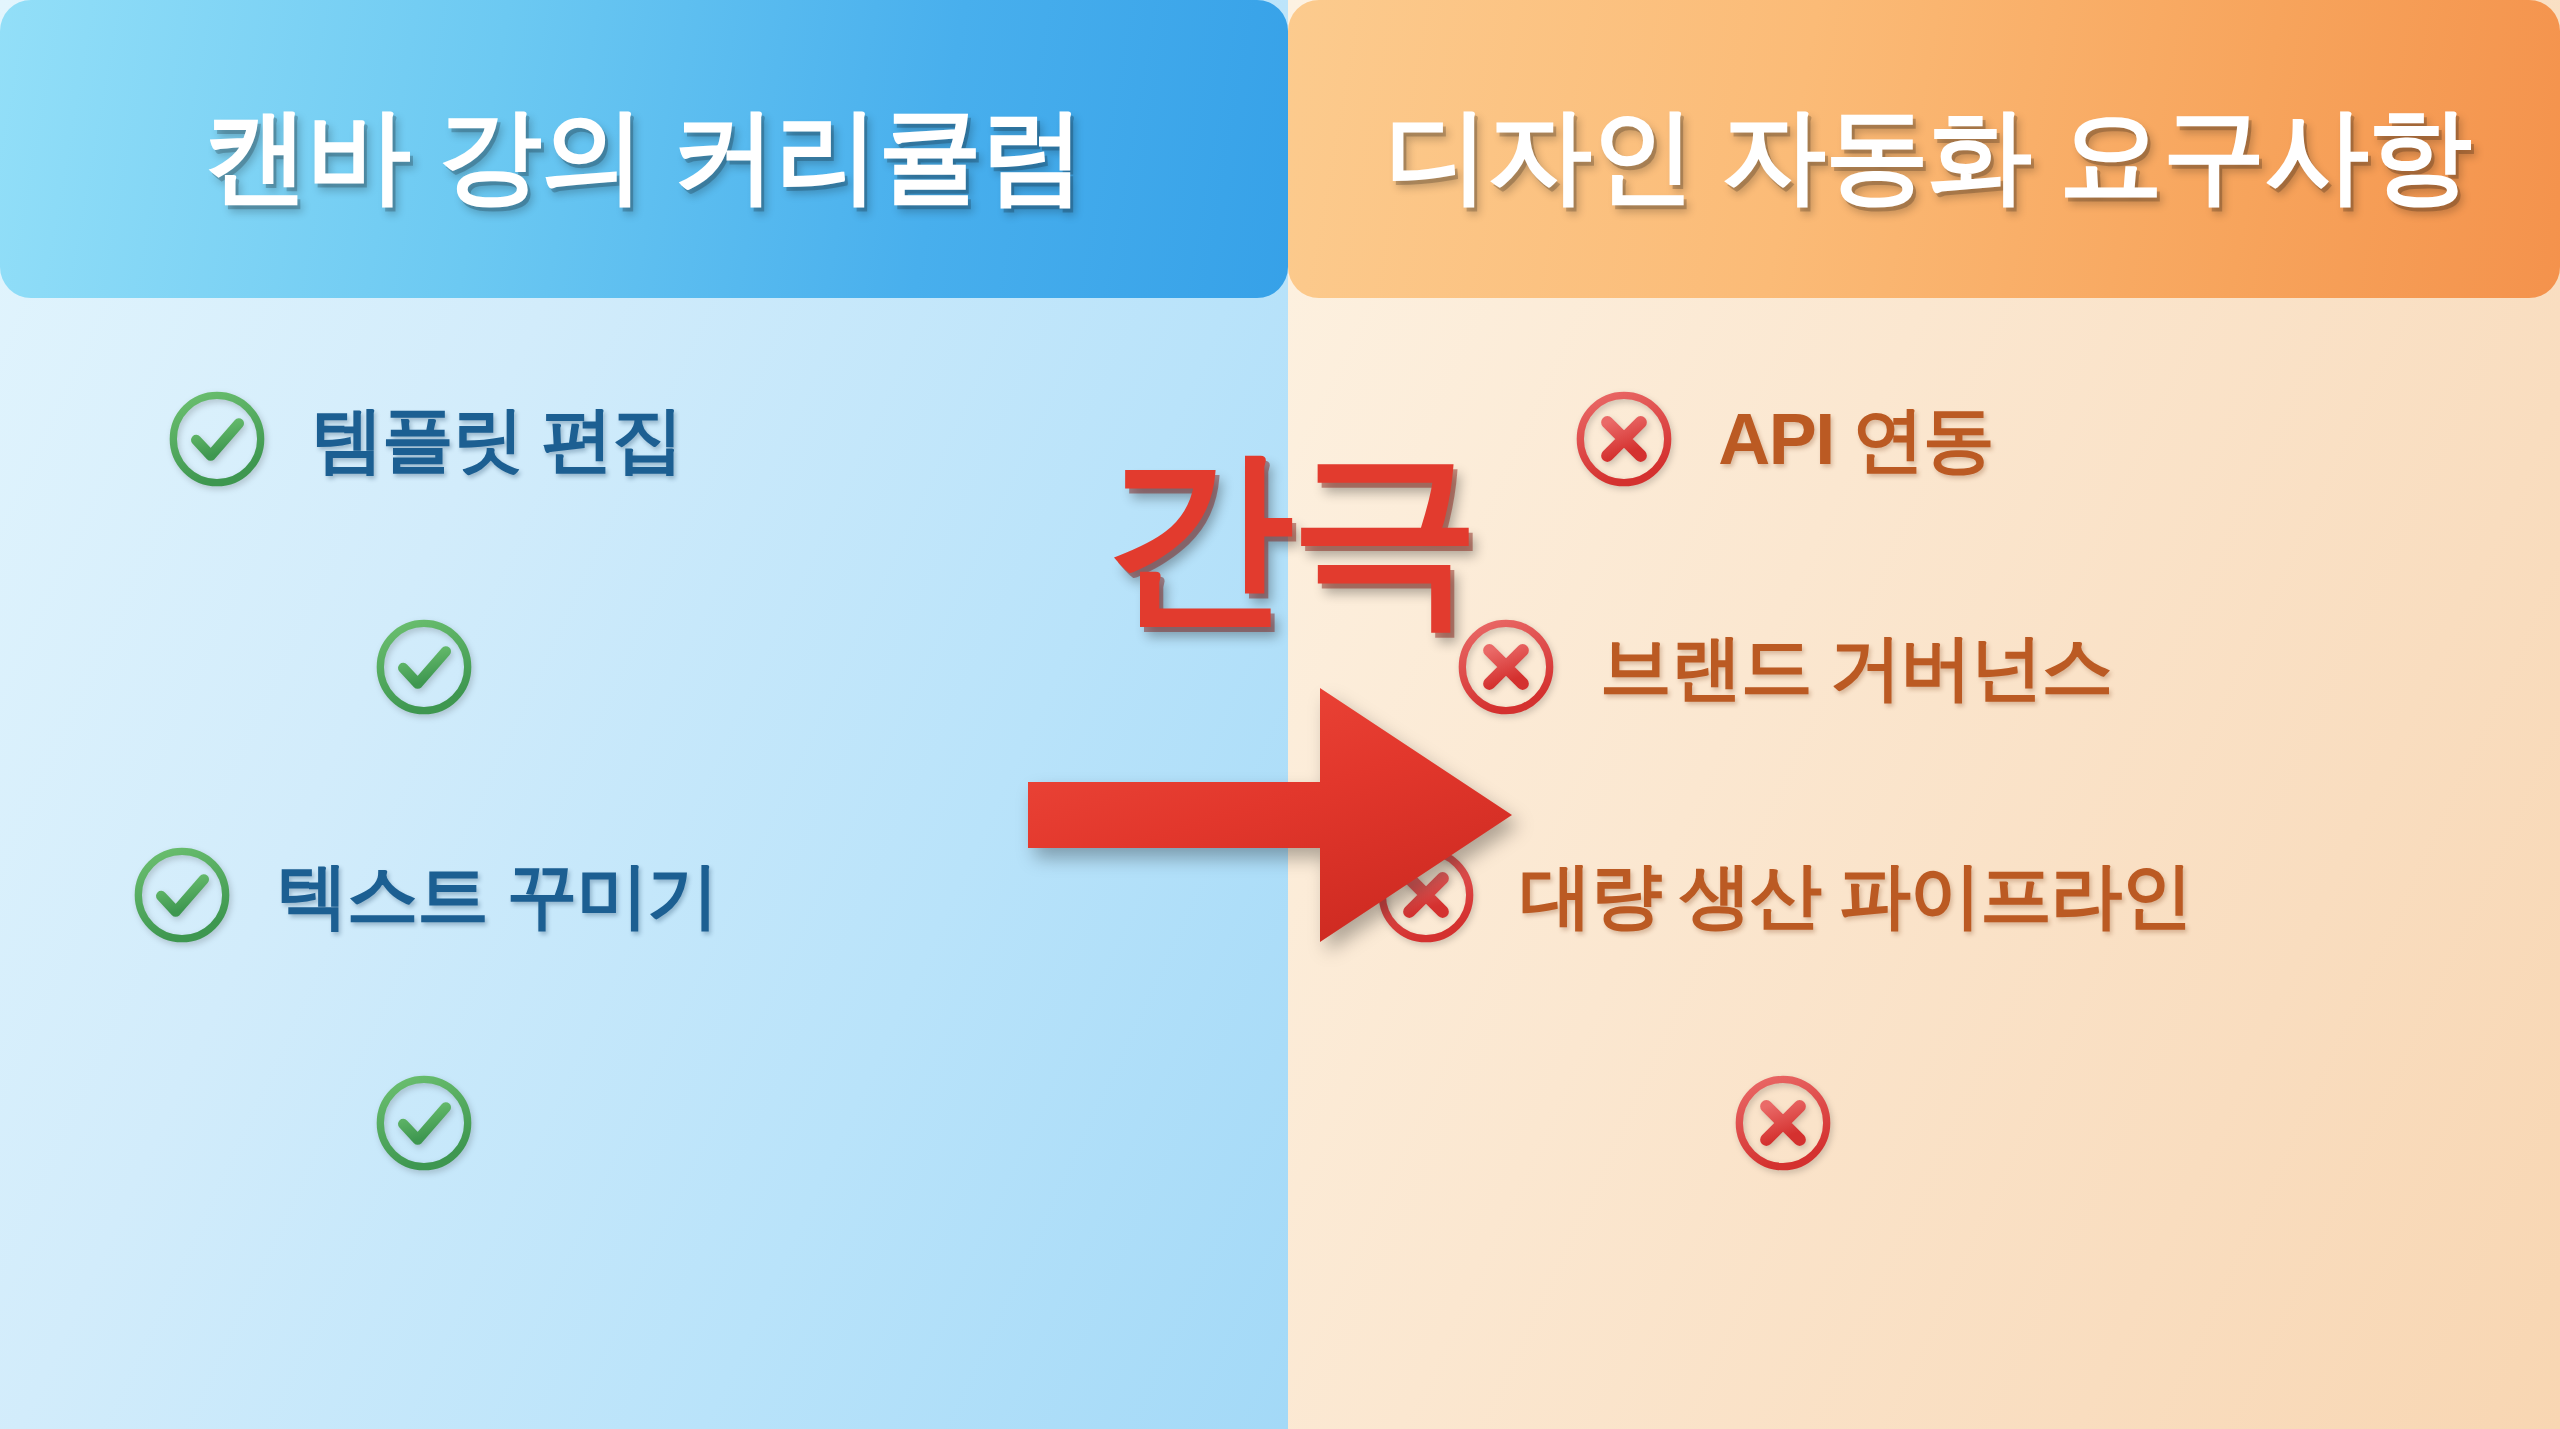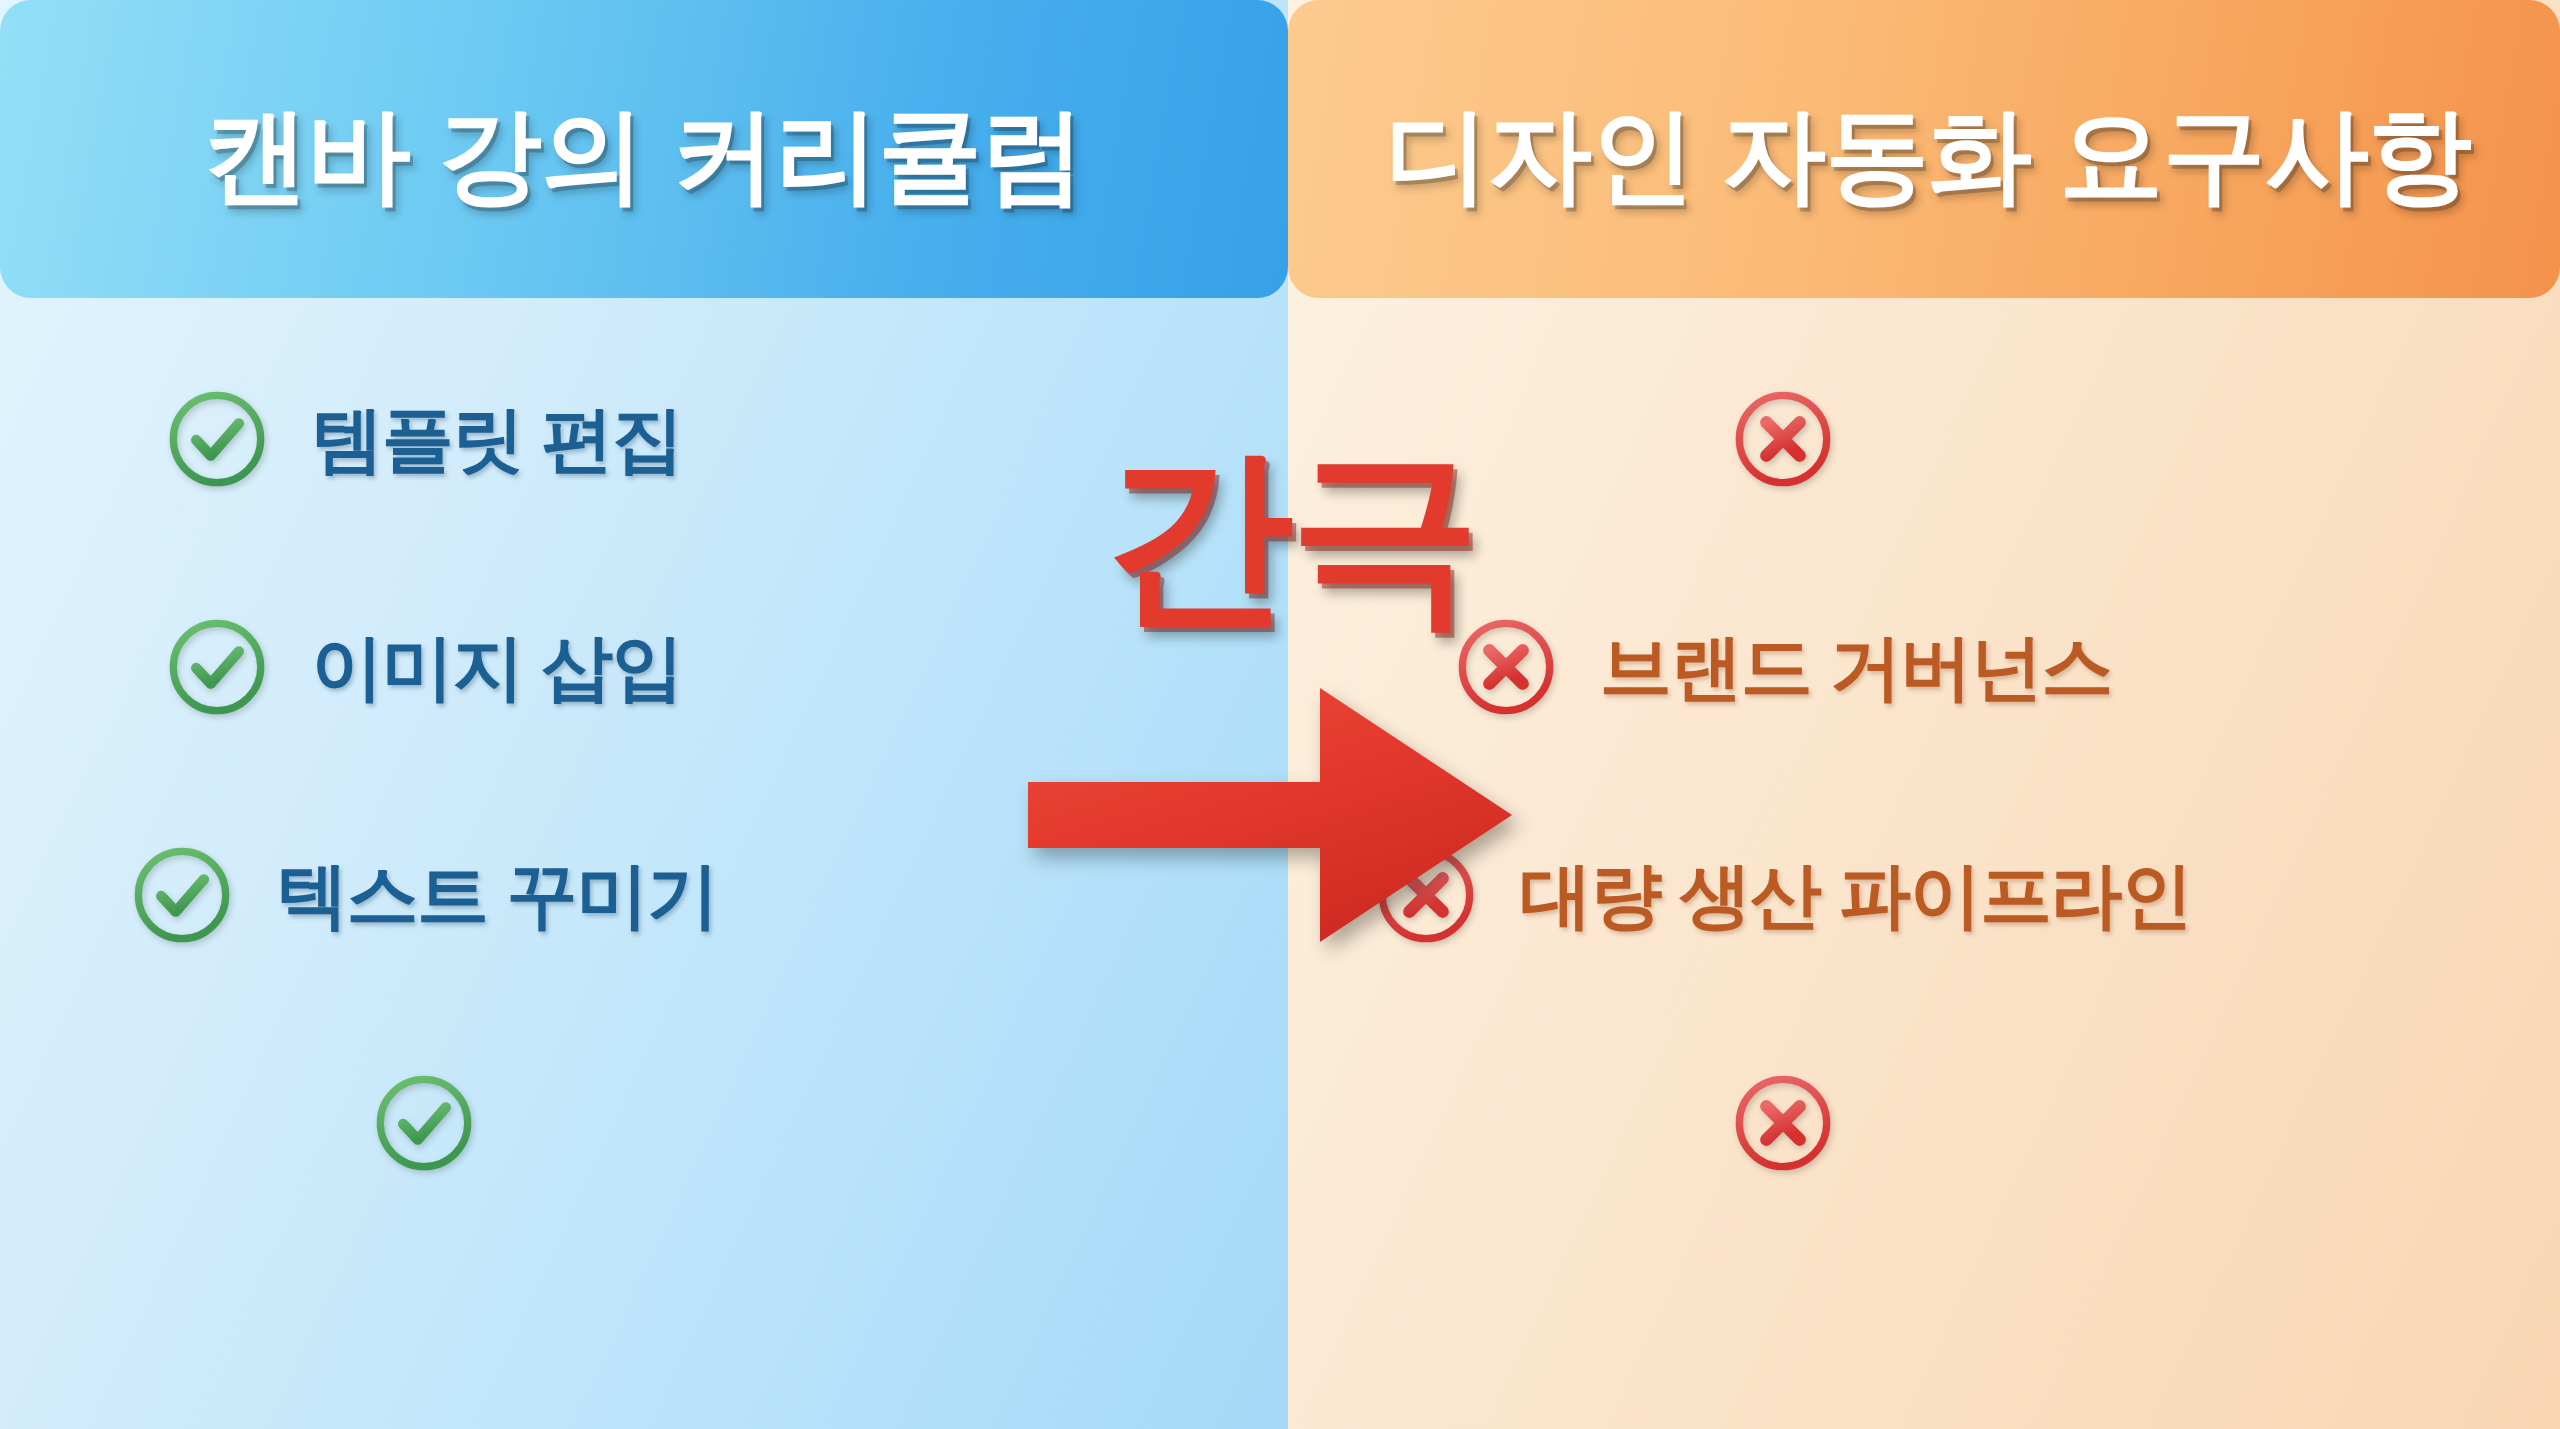--- a/index.html
+++ b/index.html
@@ -166,21 +166,20 @@
           <path d="M30 51 L44 66 L71 35" fill="none" stroke="url(#grnA)" stroke-width="10" stroke-linecap="round" stroke-linejoin="round"></path>
         </svg>
         <span class="item-label">템플릿 편집</span>
       </div>
 
       <div class="list-item">
         <svg class="badge" viewBox="0 0 100 100">
           <circle cx="50" cy="50" r="42" fill="none" stroke="url(#grnA)" stroke-width="7"></circle>
           <path d="M30 51 L44 66 L71 35" fill="none" stroke="url(#grnA)" stroke-width="10" stroke-linecap="round" stroke-linejoin="round"></path>
         </svg>
-        <span class="item-label">이미지 삽입</span>
       </div>
 
       <div class="list-item">
         <svg class="badge" viewBox="0 0 100 100">
           <circle cx="50" cy="50" r="42" fill="none" stroke="url(#grnA)" stroke-width="7"></circle>
           <path d="M30 51 L44 66 L71 35" fill="none" stroke="url(#grnA)" stroke-width="10" stroke-linecap="round" stroke-linejoin="round"></path>
         </svg>
         <span class="item-label">텍스트 꾸미기</span>
       </div>
 
@@ -207,20 +206,21 @@
         <svg class="badge" viewBox="0 0 100 100">
           <defs>
             <linearGradient id="redA" x1="0" y1="0" x2="0.35" y2="1">
               <stop offset="0" stop-color="#ea6a68"></stop>
                 <stop offset="1" stop-color="#d4312f"></stop>
             </linearGradient>
           </defs>
           <circle cx="50" cy="50" r="42" fill="none" stroke="url(#redA)" stroke-width="7"></circle>
           <path d="M34 34 L66 66 M66 34 L34 66" fill="none" stroke="url(#redA)" stroke-width="12" stroke-linecap="round"></path>
         </svg>
+        <span class="item-label">API 연동</span>
       </div>
 
       <div class="list-item">
         <svg class="badge" viewBox="0 0 100 100">
           <circle cx="50" cy="50" r="42" fill="none" stroke="url(#redA)" stroke-width="7"></circle>
           <path d="M34 34 L66 66 M66 34 L34 66" fill="none" stroke="url(#redA)" stroke-width="12" stroke-linecap="round"></path>
         </svg>
         <span class="item-label">브랜드 거버넌스</span>
       </div>
 

